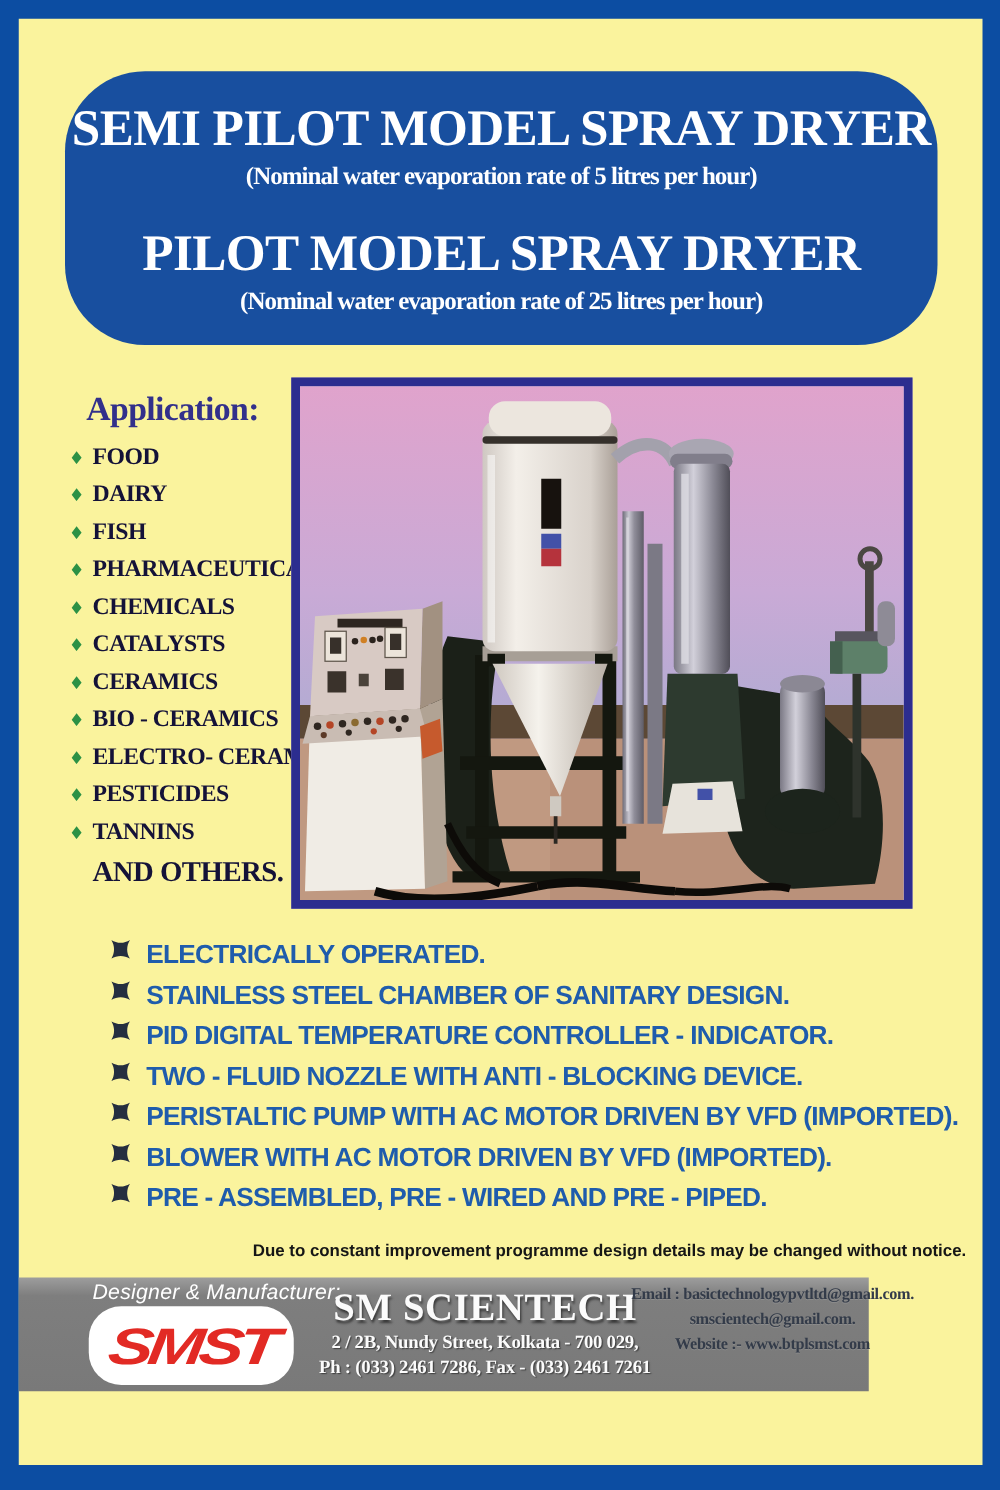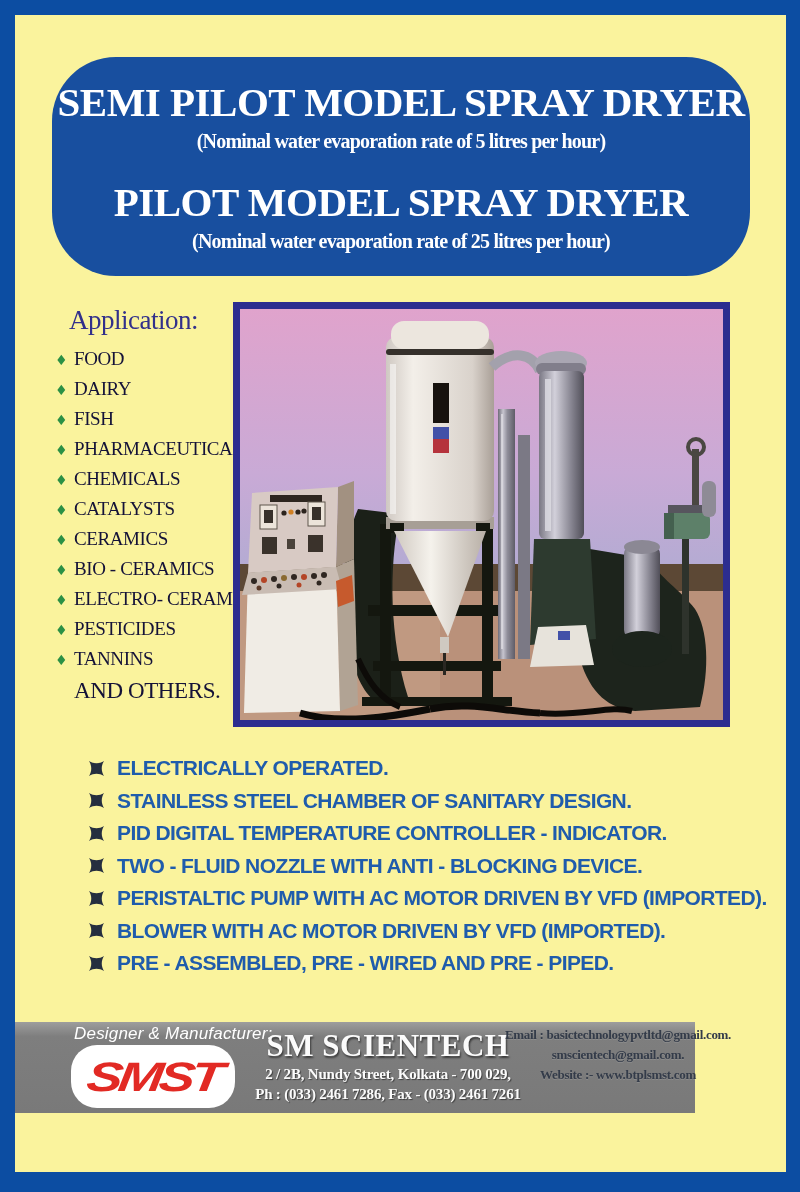--- a/index.html
+++ b/index.html
@@ -18,37 +18,37 @@
     background:#184f9f;border-radius:64px;
     text-align:center;color:#ffffff;
     font-family:"Liberation Serif", serif;font-weight:bold;
   }
   .tb-main{font-size:41px;letter-spacing:-0.5px;line-height:46px;}
   .tb-sub{font-size:20px;letter-spacing:-0.8px;line-height:32px;}
   .tb1{margin-top:22px;}
   .tb3{margin-top:22px;}
   
   .app{
-    position:absolute;left:40px;top:290px;width:200px;
-    color:#141238;font-family:"Liberation Serif", serif;font-weight:normal;
+    position:absolute;left:40px;top:297px;width:200px;
+    color:#141238;font-family:"Liberation Serif", serif;font-weight:bold;
   }
   .app-heading{font-size:27px;color:#32308b;margin:0 0 12px 14px;letter-spacing:-0.5px;}
   .app-item{display:flex;align-items:baseline;height:30px;font-size:19px;letter-spacing:-0.4px;white-space:nowrap;}
   .diamond{color:#2c9145;font-size:14px;width:11px;margin-right:8px;font-family:"DejaVu Sans", sans-serif;flex:none;}
   .app-tail{margin-left:19px;font-size:23px;height:30px;letter-spacing:-0.4px;}
   
   .photo{
     position:absolute;left:218px;top:287px;width:497px;height:425px;
     border:7px solid #2c2d8f;box-sizing:border-box;background:#b5abd3;
   }
   .photo svg{display:block;width:100%;height:100%;}
   
   .features{position:absolute;left:74px;top:737px;}
   .feat{
-    display:flex;align-items:center;height:32.5px;
+    display:flex;align-items:flex-start;height:32.5px;
     font-size:21px;font-weight:bold;color:#1f5cac;letter-spacing:-0.6px;white-space:nowrap;
   }
   .feat .star{width:15px;height:15px;margin-right:13px;flex:none;}
   
   .notice{
     position:absolute;right:13px;top:978px;
     font-size:13.5px;font-weight:bold;color:#161616;letter-spacing:0;
   }
   
   .footer{
@@ -320,20 +320,21 @@
   </div>
 
   <div class="feat">
     <svg class="star" viewBox="0 0 100 100">
       <path d="M0,0 C32,20 68,20 100,0 C80,32 80,68 100,100 C68,80 32,80 0,100 C20,68 20,32 0,0 Z" fill="#252e3f"></path>
     </svg>
     <span>PRE - ASSEMBLED, PRE - WIRED AND PRE - PIPED.</span>
   </div>
 </div>
 
+  <div class="notice">Due to constant improvement programme design details may be changed without notice.</div>
 
   <div class="footer">
     <div class="designer">Designer &amp; Manufacturer:</div>
     <div class="logo-box">
       <span class="logo-text">SMST</span>
     </div>
     <div class="company">
       <div class="company-name">SM SCIENTECH</div>
       <div class="company-line">2 / 2B, Nundy Street, Kolkata - 700 029,</div>
       <div class="company-line">Ph : (033) 2461 7286, Fax - (033) 2461 7261</div>

